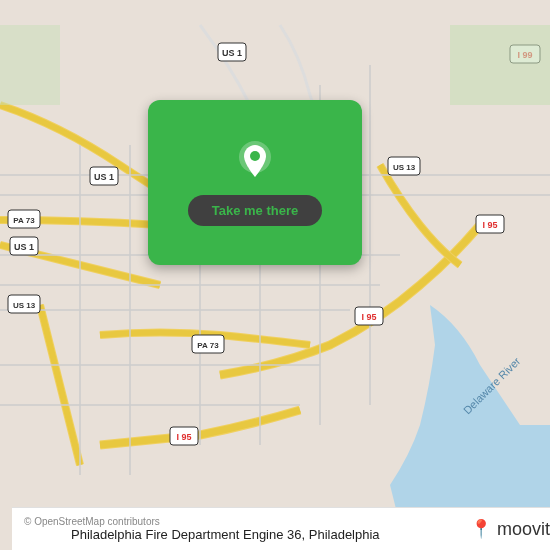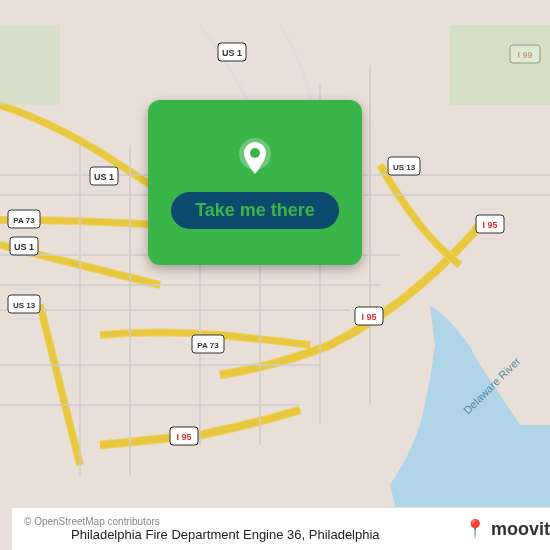--- a/index.html
+++ b/index.html
@@ -42,26 +42,26 @@
       gap: 12px;
       box-shadow: 0 4px 12px rgba(0,0,0,0.3);
     }
 
     #location-pin-icon {
       width: 44px;
       height: 44px;
     }
 
     #take-me-there-btn {
-      background-color: #0c4a6e;
+      background-color: #404040;
       color: #3ab54a;
       border: none;
       border-radius: 20px;
       padding: 8px 24px;
-      font-size: 18px;
+      font-size: 13px;
       font-weight: 600;
       cursor: pointer;
       white-space: nowrap;
     }
 
     
     #bottom-bar {
       position: absolute;
       bottom: 0;
       left: 12px;
@@ -92,21 +92,21 @@
     }
 
     #moovit-logo {
       display: flex;
       align-items: center;
       gap: 4px;
     }
 
     #moovit-text {
       font-size: 18px;
-      font-weight: bold;
+      font-weight: normal;
       color: #333;
     }
 
     #moovit-pin {
       color: #e8332a;
       font-size: 18px;
     }
   </style>
 </head>
 <body>

